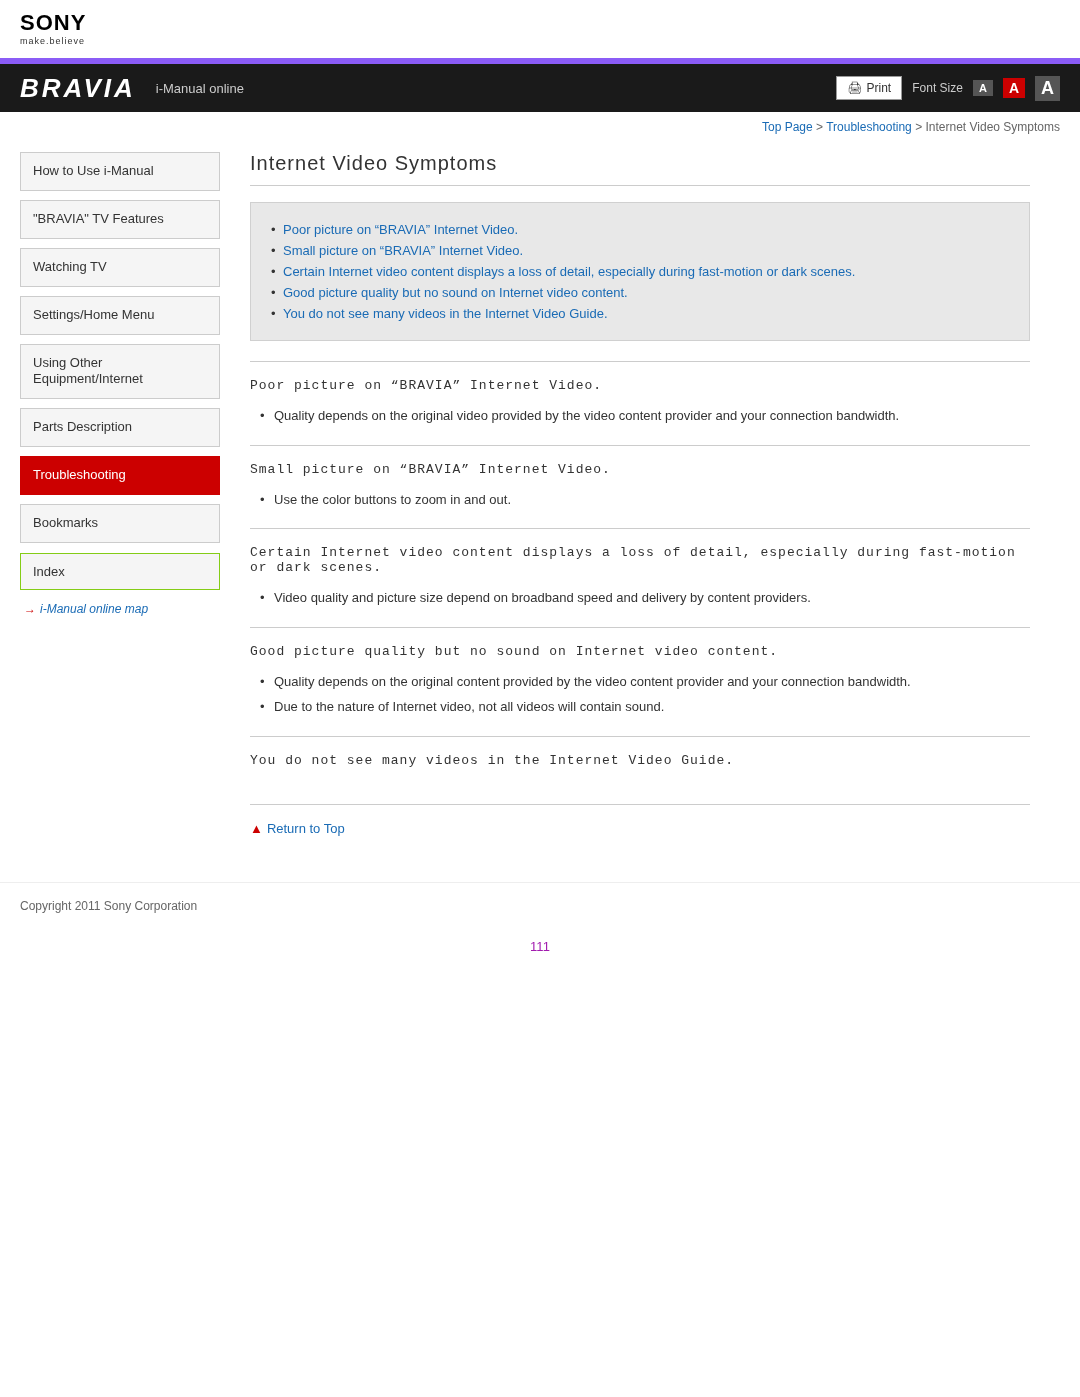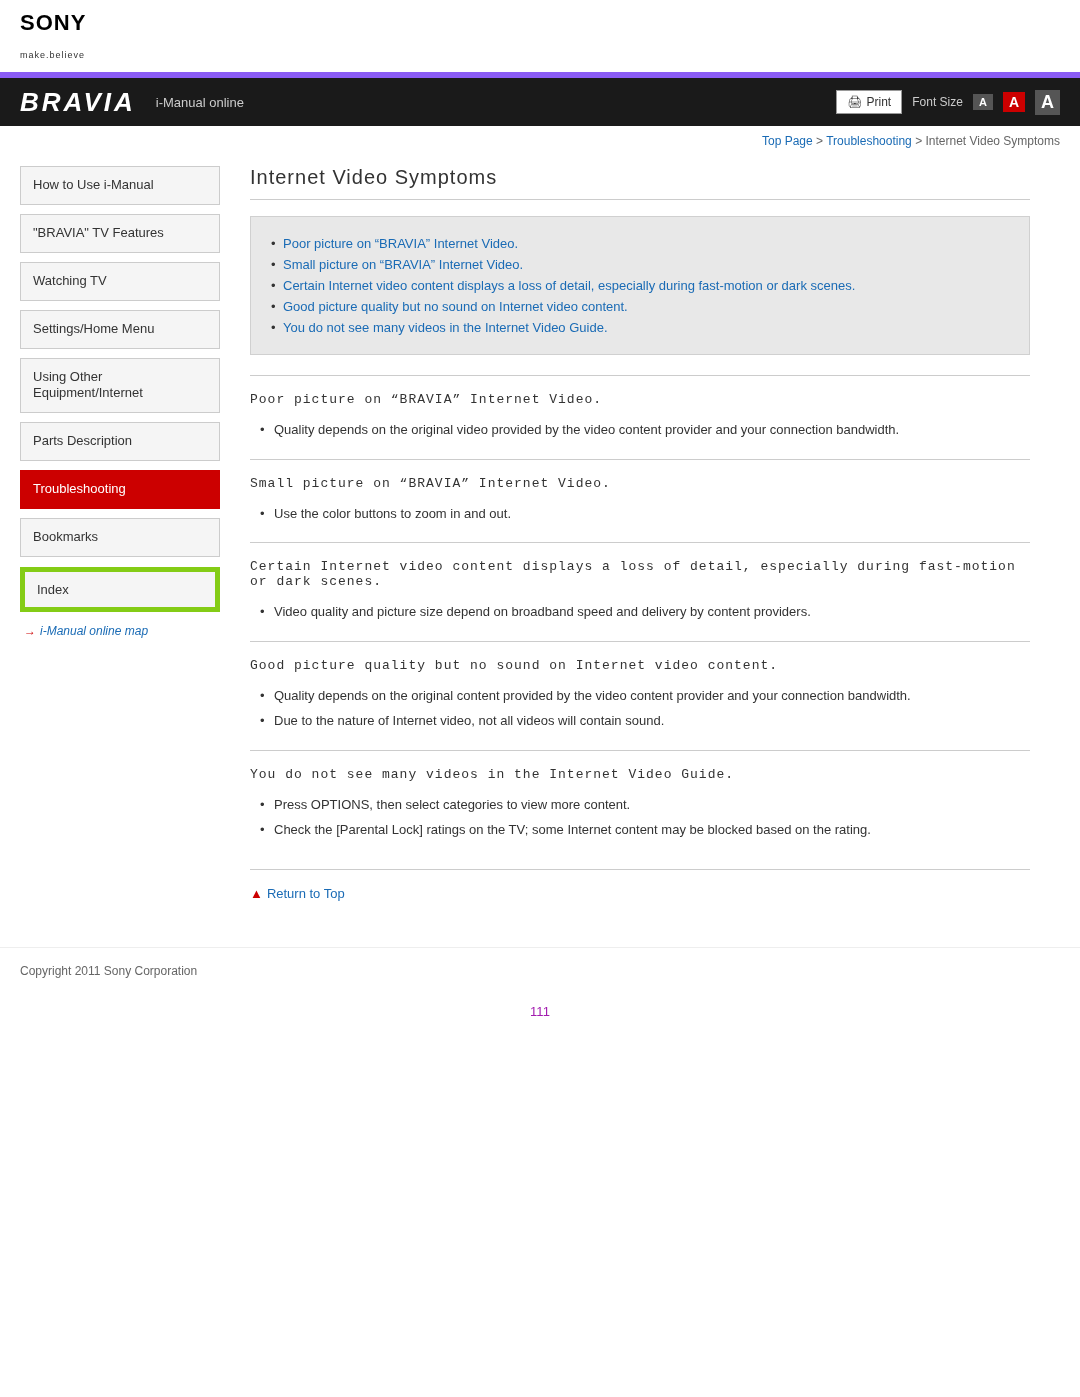--- a/index.html
+++ b/index.html
@@ -25,21 +25,21 @@
       font-size: 22px;
       font-weight: 900;
       letter-spacing: 1px;
       color: #000;
       line-height: 1;
     }
     .sony-tagline {
       font-size: 9px;
       color: #333;
       letter-spacing: 1px;
-      margin-top: 16px;
+      margin-top: 2px;
     }
 
     
     .nav-bar {
       background: #1a1a1a;
       display: flex;
       align-items: center;
       justify-content: space-between;
       padding: 0 20px;
       height: 48px;
@@ -128,21 +128,21 @@
       font-size: 13px;
       color: #333;
       line-height: 1.3;
     }
     .sidebar-item.active {
       background: #cc0000;
       color: #fff;
       border-color: #cc0000;
     }
     .sidebar-index {
-      border: 5px solid #84cc16;
+      border: 1px solid #84cc16;
       padding: 10px 12px;
       margin-top: 10px;
       background: #f5f5f5;
       cursor: pointer;
       font-size: 13px;
       color: #333;
     }
     .imanual-map-link {
       display: block;
       margin-top: 12px;
@@ -350,24 +350,20 @@
     <div class="section" id="section3">
       <div class="section-title">Good picture quality but no sound on Internet video content.</div>
       <ul>
         <li>Quality depends on the original content provided by the video content provider and your connection bandwidth.</li>
         <li>Due to the nature of Internet video, not all videos will contain sound.</li>
       </ul>
     </div>
 
     <div class="section" id="section4">
       <div class="section-title">You do not see many videos in the Internet Video Guide.</div>
-      <ul>
-        <li>Press OPTIONS, then select categories to view more content.</li>
-        <li>Check the [Parental Lock] ratings on the TV; some Internet content may be blocked based on the rating.</li>
-      </ul>
     </div>
 
     <div class="return-to-top">
       <a href="#">
         <span class="triangle-up">▲</span><span>Return to Top</span>
       </a>
     </div>
 
   </div>
 </div>

